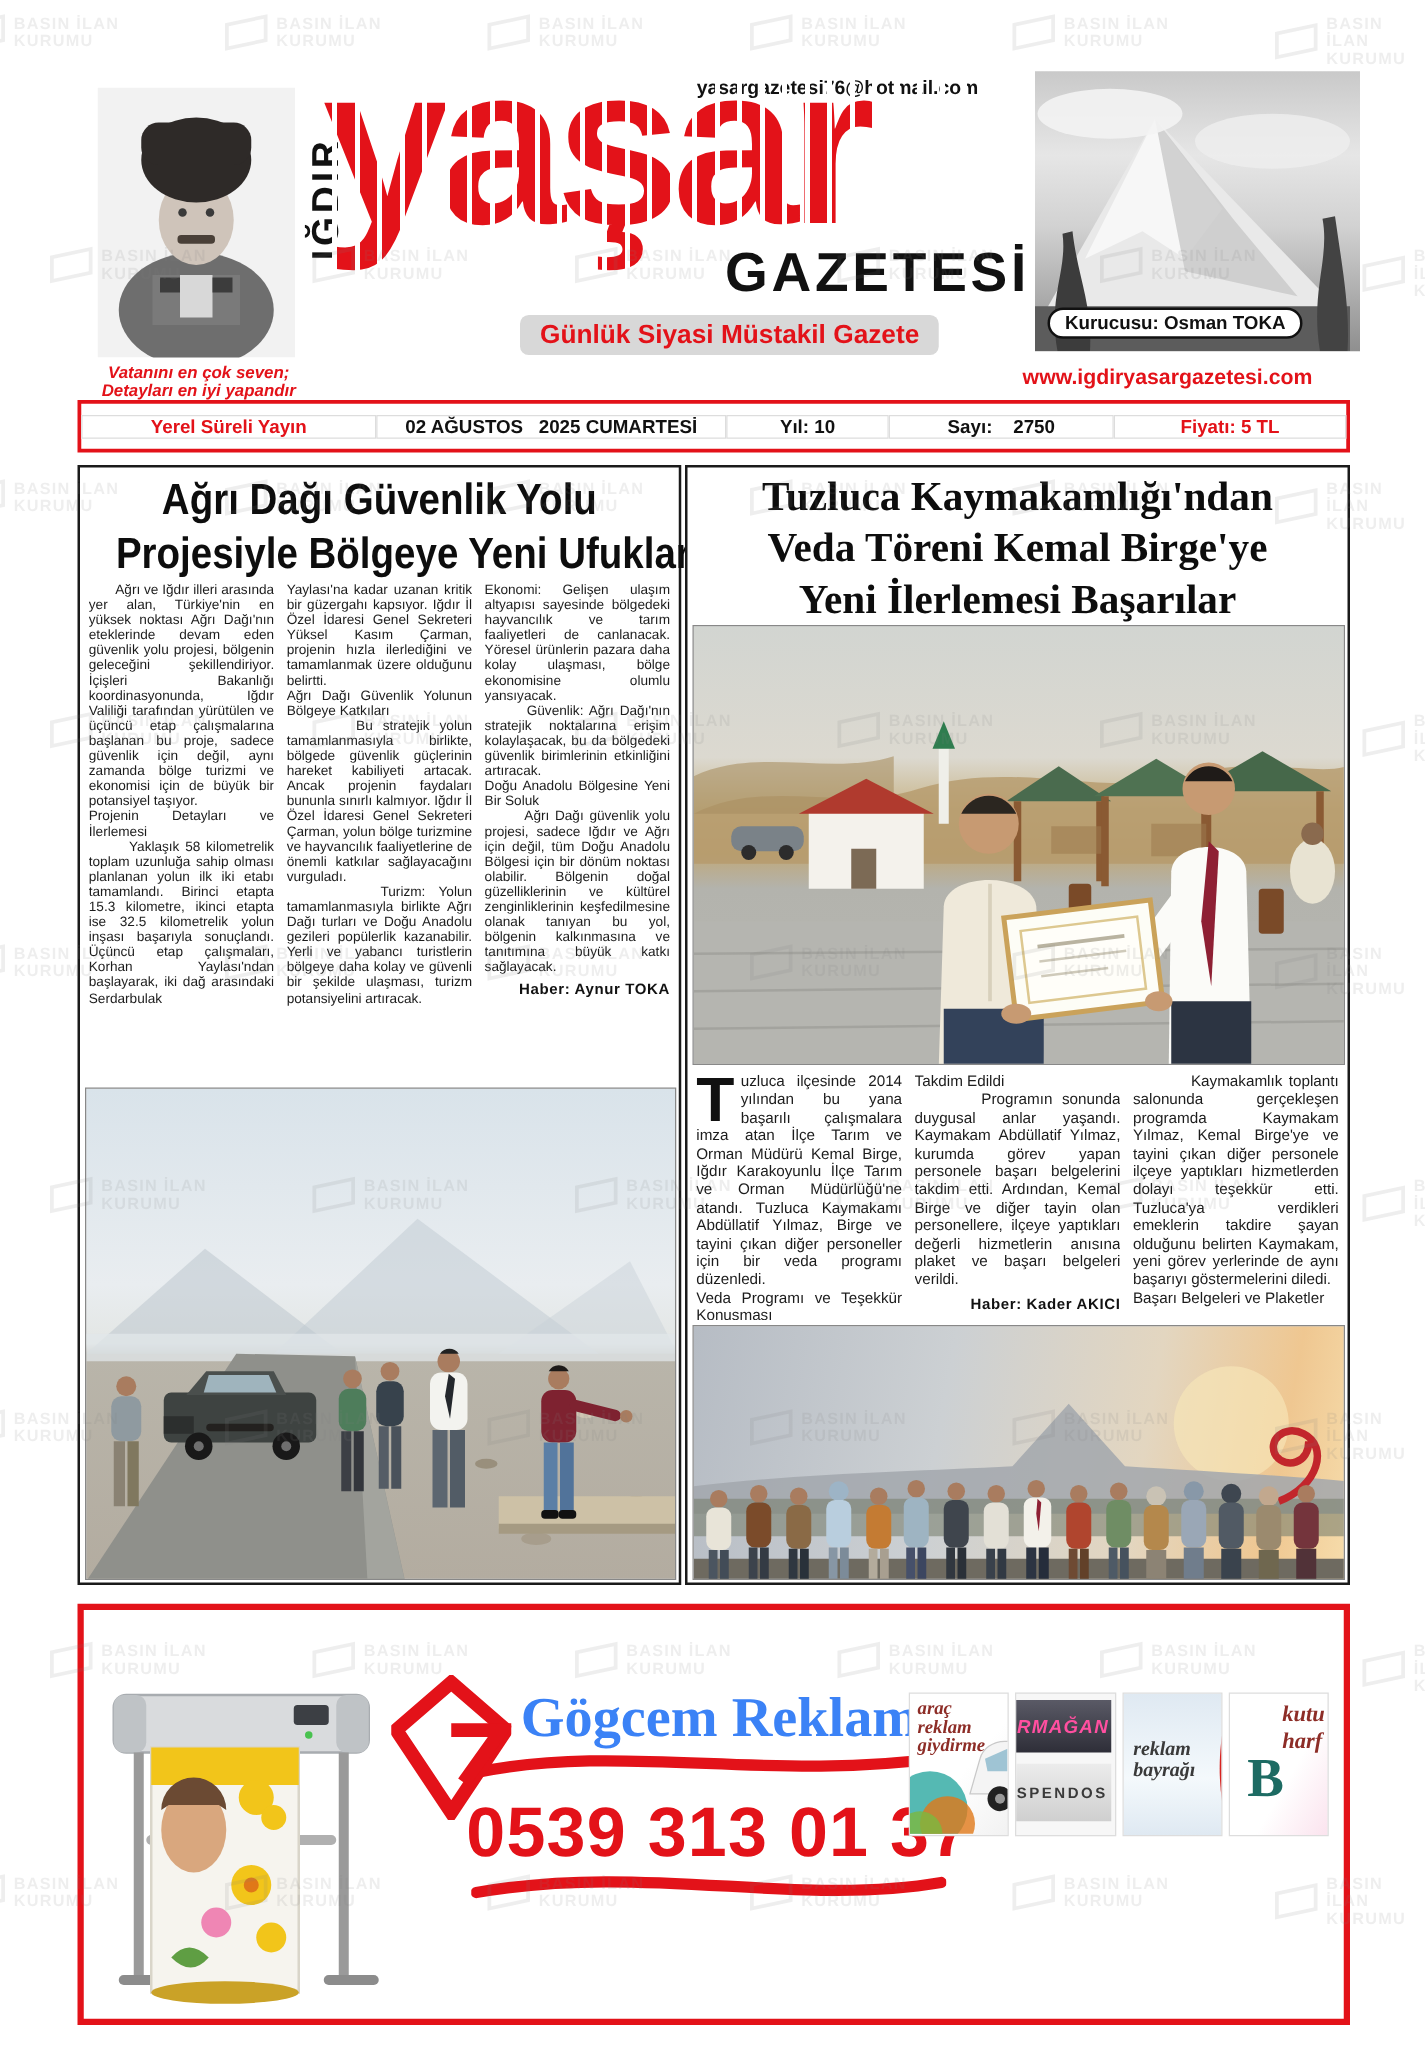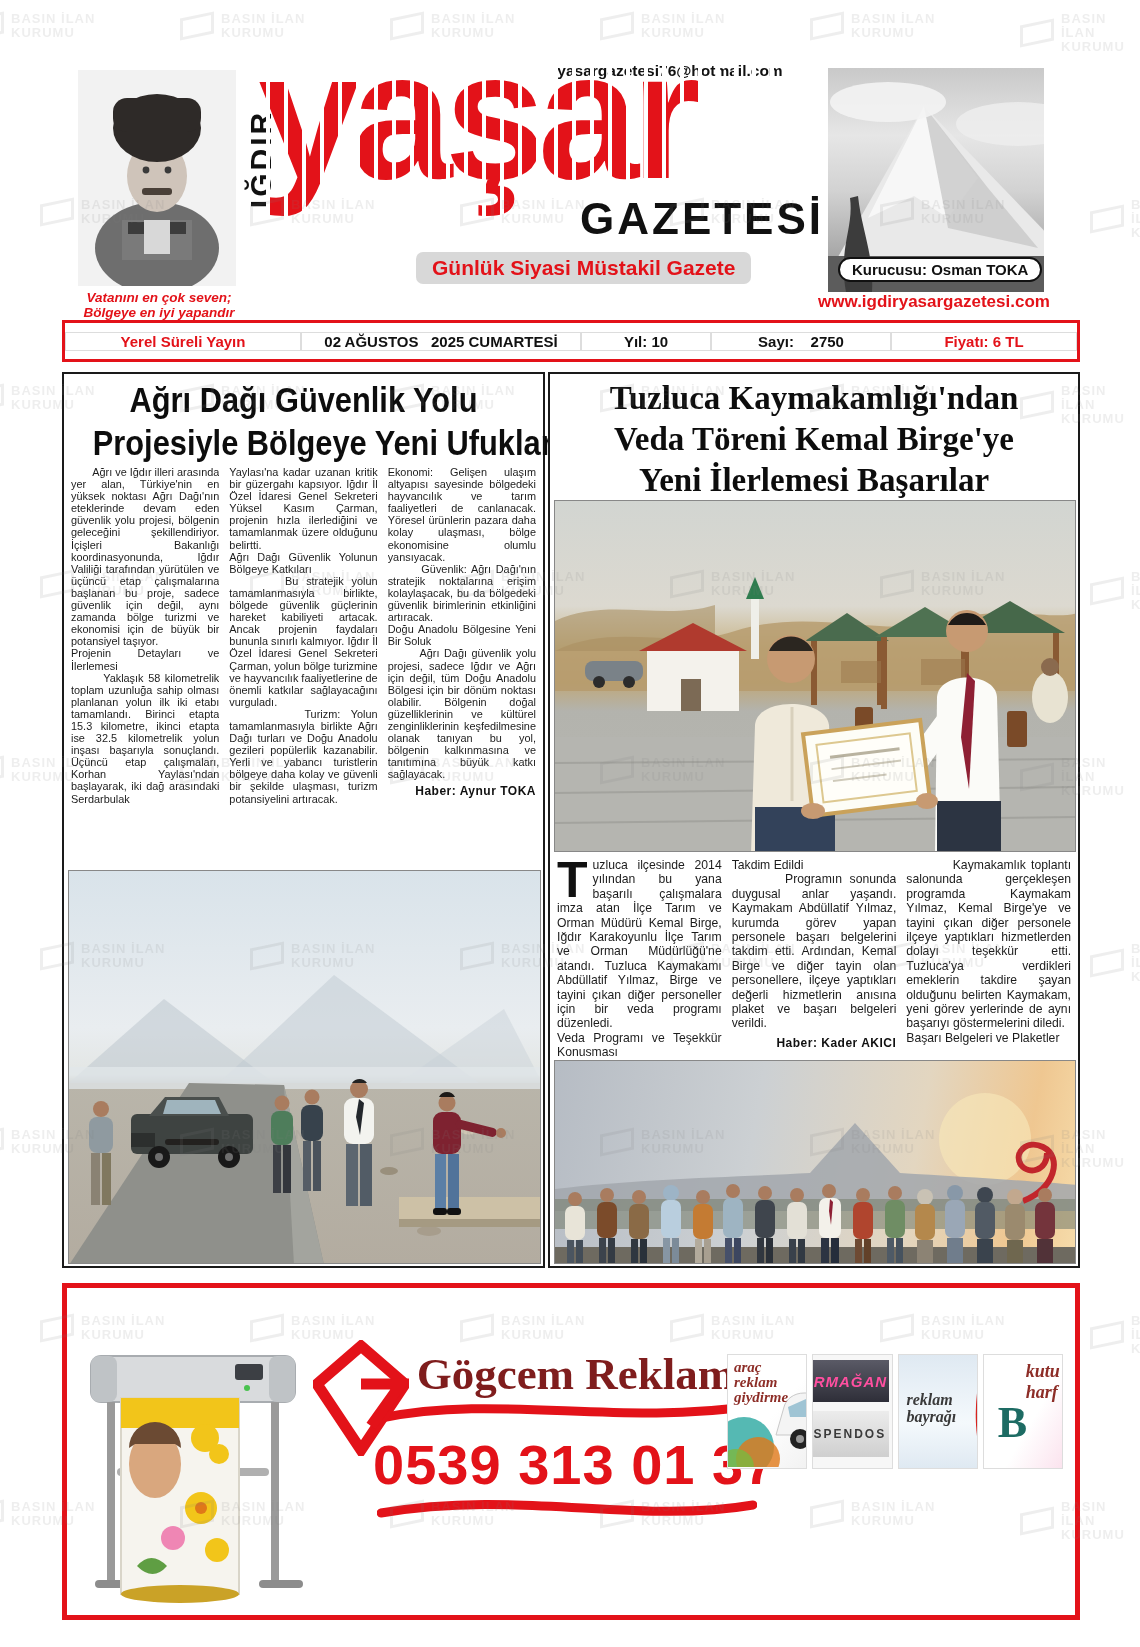--- a/index.html
+++ b/index.html
@@ -23,21 +23,21 @@
                transform:rotate(-90deg); font-weight:bold; font-size:30px; letter-spacing:3px; color:#111; }
   .logo-area { position:absolute; left:258px; top:52px; width:575px; height:242px; }
   .logo-word { position:absolute; left:0; top:-28px; font-weight:bold; font-size:182px; line-height:1;
                letter-spacing:-8px; color:#e31219; }
   .logo-stripes { position:absolute; left:-6px; top:-30px; width:575px; height:260px;
                   background:repeating-linear-gradient(90deg, rgba(255,255,255,0) 0 14px, #ffffff 14px 18px); }
   .logo-sub { position:absolute; left:322px; top:142px; font-weight:bold; font-size:44px;
               letter-spacing:3px; color:#111; }
   .tagline-pill { position:absolute; left:158px; top:200px; background:#d8d8d8; border-radius:7px;
                   padding:4px 16px; color:#e31219; font-weight:bold; font-size:21px; white-space:nowrap; }
-  .mountain-photo { position:absolute; left:828px; top:68px; width:216px; height:224px; overflow:hidden;
+  .mountain-photo { position:absolute; left:828px; top:57px; width:260px; height:224px; overflow:hidden;
                     background:linear-gradient(#c9c9c9 0%, #e6e6e6 30%, #d2d2d2 55%, #8f8f8f 100%); }
   .founder-badge { position:absolute; left:10px; bottom:10px; background:#fff; border:2px solid #111;
                    border-radius:15px; padding:2px 12px; font-weight:bold; font-size:15px; color:#111; white-space:nowrap; }
   .website { position:absolute; left:788px; top:292px; width:292px; text-align:center;
              color:#e31219; font-weight:bold; font-size:17px; }
 
   
   .infobar { position:absolute; left:62px; top:320px; width:1018px; height:42px; border:3px solid #e31219;
              display:flex; align-items:center; font-weight:bold; font-size:15px; color:#111; }
   .infobar .cell { text-align:center; white-space:nowrap; }
@@ -75,21 +75,21 @@
   .photo-group { left:4px; top:686px; width:522px; height:204px;
       background:linear-gradient(100deg, #b6bcc4 0%, #ccd0d3 38%, #e3d6c0 68%, #efc791 88%, #f6dcab 100%); }
   .photo svg { position:absolute; left:0; top:0; }
 
   
   .ad { position:absolute; left:62px; top:1283px; width:1018px; height:337px; border:5px solid #e31219; background:#fff; }
   .printer { position:absolute; left:10px; top:10px; width:232px; height:307px; }
   .ad-center { position:absolute; left:250px; top:26px; width:440px; text-align:center; }
   .g-logo { position:absolute; left:-4px; top:26px; }
   .brand { margin:34px 0 0 78px; font-family:"Liberation Serif", serif; font-weight:bold; font-size:45px;
-           color:#7f1d1d; white-space:nowrap;text-align:center; }
+           color:#3b82f6; white-space:nowrap;text-align:center; }
   .swoosh { margin-left:60px; }
   .phone { margin:2px 0 0 56px; font-weight:bold; font-size:56px; letter-spacing:1px; color:#e31219; white-space:nowrap; }
   .collage { position:absolute; left:660px; top:66px; width:336px; height:234px; display:grid;
              grid-template-columns:1fr 1fr 1fr 1fr; grid-template-rows:1fr 1fr; gap:5px; }
   .cell { position:relative; overflow:hidden; border:1px solid #ddd; background:#fff; }
   .cell-van { background:linear-gradient(130deg, #ffffff 55%, #f2f2f2 100%); }
   .cell-van .lbl { position:absolute; left:6px; top:5px; font-family:"Liberation Serif", serif; font-style:italic;
                    font-weight:bold; font-size:15px; line-height:15px; color:#8d2d27; white-space:pre-line; }
   .cell-tabela { background:#f7f7f7; }
   .t-lit { position:absolute; left:5px; top:8px; }
@@ -129,21 +129,21 @@
       <ellipse cx="79" cy="106" rx="30" ry="36" fill="#cfc4ba"></ellipse>
       <ellipse cx="79" cy="58" rx="44" ry="34" fill="#2e2a28"></ellipse>
       <rect x="35" y="28" width="88" height="34" rx="14" fill="#2e2a28"></rect>
       <rect x="64" y="118" width="30" height="7" rx="3" fill="#4a4038"></rect>
       <circle cx="68" cy="100" r="3.4" fill="#3a3a3a"></circle>
       <circle cx="90" cy="100" r="3.4" fill="#3a3a3a"></circle>
     </svg>
   </div>
   <div class="slogan">
     <div>Vatanını en çok seven;</div>
-    <div>Bölgeye en iyi yapandır</div>
+    <div>Detayları en iyi yapandır</div>
   </div>
 
   <div class="email">yasargazetesi76@hotmail.com</div>
   <div class="city-vert">IĞDIR</div>
 
   <div class="logo-area">
     <div class="logo-word">yaşar</div>
     <div class="logo-stripes"></div>
     <div class="logo-sub">GAZETESİ</div>
     <div class="tagline-pill">Günlük Siyasi Müstakil Gazete</div>
@@ -162,21 +162,21 @@
     </svg>
     <div class="founder-badge">Kurucusu: Osman TOKA</div>
   </div>
   <div class="website">www.igdiryasargazetesi.com</div>
 
   <div class="infobar">
     <span class="cell ib-type">Yerel Süreli Yayın</span>
     <span class="cell ib-date">02 AĞUSTOS&nbsp;&nbsp;&nbsp;2025 CUMARTESİ</span>
     <span class="cell ib-year">Yıl: 10</span>
     <span class="cell ib-issue">Sayı:&nbsp;&nbsp;&nbsp;&nbsp;2750</span>
-    <span class="cell ib-price">Fiyatı: 6 TL</span>
+    <span class="cell ib-price">Fiyatı: 5 TL</span>
   </div>
 
   <div class="article art-left">
     <div class="hl-left">
       <div class="ln">Ağrı Dağı Güvenlik Yolu</div>
       <div class="ln">Projesiyle Bölgeye Yeni Ufuklar</div>
     </div>
     <div class="cols cols-left">
       <div class="col pre">&nbsp;&nbsp;&nbsp;&nbsp;&nbsp;&nbsp;&nbsp;Ağrı ve Iğdır illeri arasında yer alan, Türkiye'nin en yüksek noktası Ağrı Dağı'nın eteklerinde devam eden güvenlik yolu projesi, bölgenin geleceğini şekillendiriyor. İçişleri Bakanlığı koordinasyonunda, Iğdır Valiliği tarafından yürütülen ve üçüncü etap çalışmalarına başlanan bu proje, sadece güvenlik için değil, aynı zamanda bölge turizmi ve ekonomisi için de büyük bir potansiyel taşıyor.
 Projenin Detayları ve İlerlemesi

